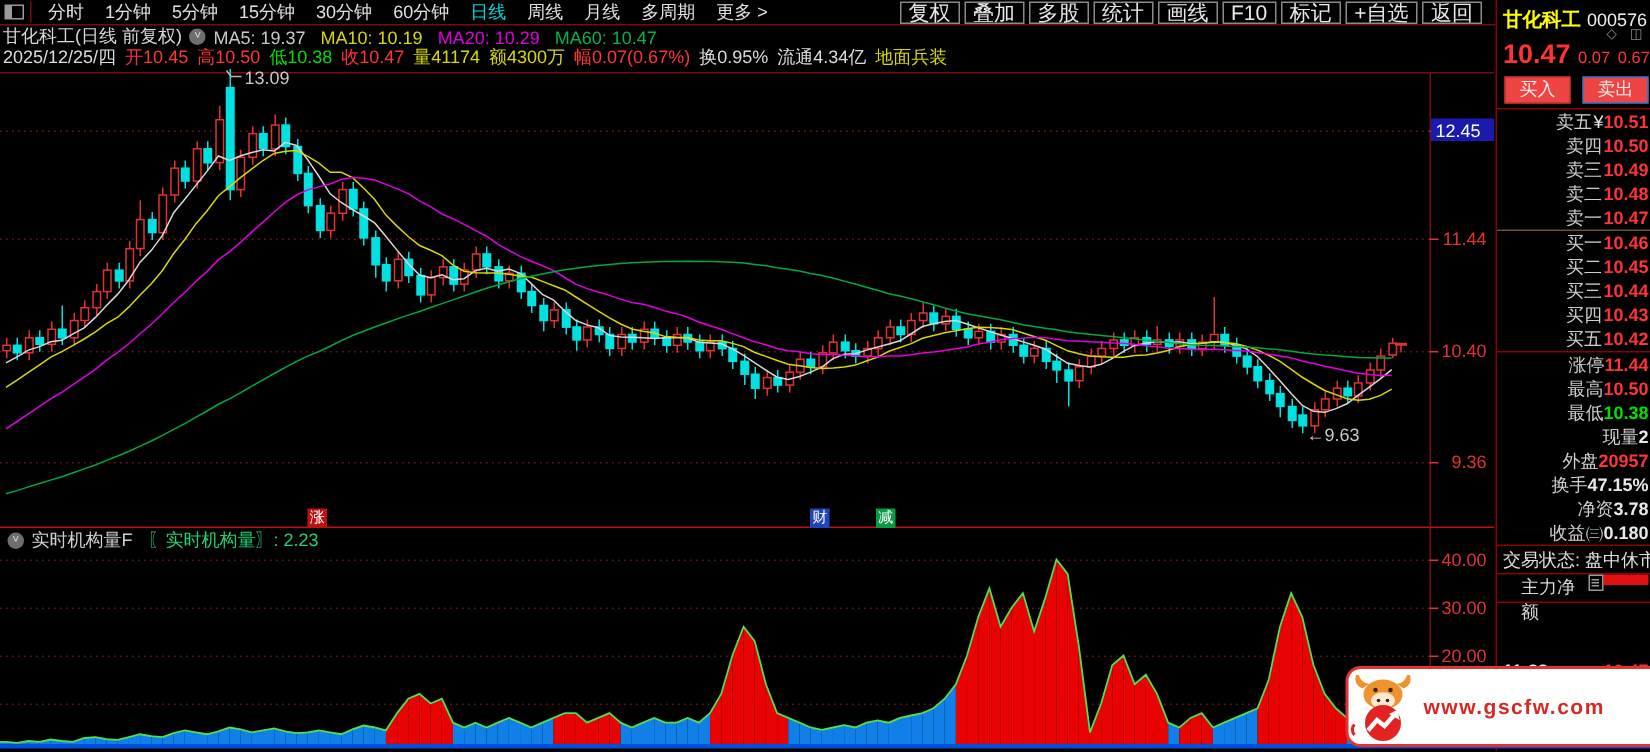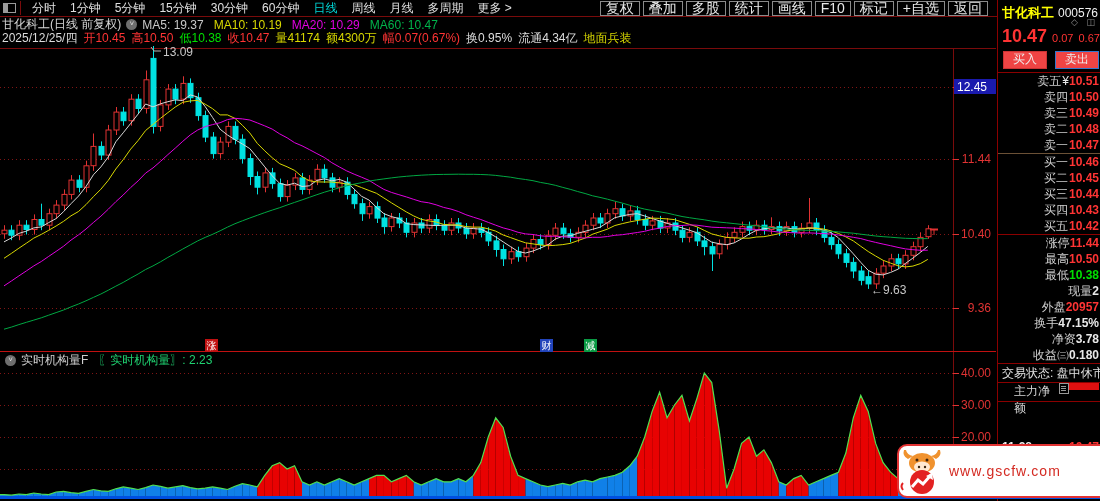--- a/index.html
+++ b/index.html
@@ -60,21 +60,21 @@
   .listicon:before{content:"";position:absolute;left:1px;top:2px;width:5px;height:1px;background:#999;box-shadow:0 2px 0 #999,0 4px 0 #999;}
   .rp-time{display:flex;justify-content:space-between;height:18px;line-height:18px;padding:0 2px 0 4px;margin-top:36px;}
   .rp-time .tm{color:#f0f0f0;font-weight:bold;}
   .rp-time .pr{color:#ff3333;font-weight:bold;}
   
   #blueline{position:absolute;left:0;top:496px;width:1100px;height:3px;background:#0050e0;z-index:4;}
   #watermark{position:absolute;left:897px;top:444px;width:212px;height:54px;background:#fff;border:2px solid #e23333;
              border-radius:10px;display:flex;align-items:center;z-index:10;box-sizing:border-box;}
   #watermark .wt{margin-left:4px;line-height:1.05;}
   #watermark .l1{color:#d42a22;font-weight:bold;font-size:21px;letter-spacing:3px;}
-  #watermark .l2{color:#d42a22;font-weight:normal;font-size:14px;letter-spacing:1px;}
+  #watermark .l2{color:#d42a22;font-weight:bold;font-size:14px;letter-spacing:1px;}
 </style>
 </head>
 <body>
 
 <div id="app">
 
   <div id="menubar">
     <span class="winicon"></span>
     <span class="menudiv"></span>
     <span id="menu-left"><span class="mi">分时</span><span class="mi">1分钟</span><span class="mi">5分钟</span><span class="mi">15分钟</span><span class="mi">30分钟</span><span class="mi">60分钟</span><span class="mi active">日线</span><span class="mi">周线</span><span class="mi">月线</span><span class="mi">多周期</span><span class="mi">更多 &gt;</span></span>

